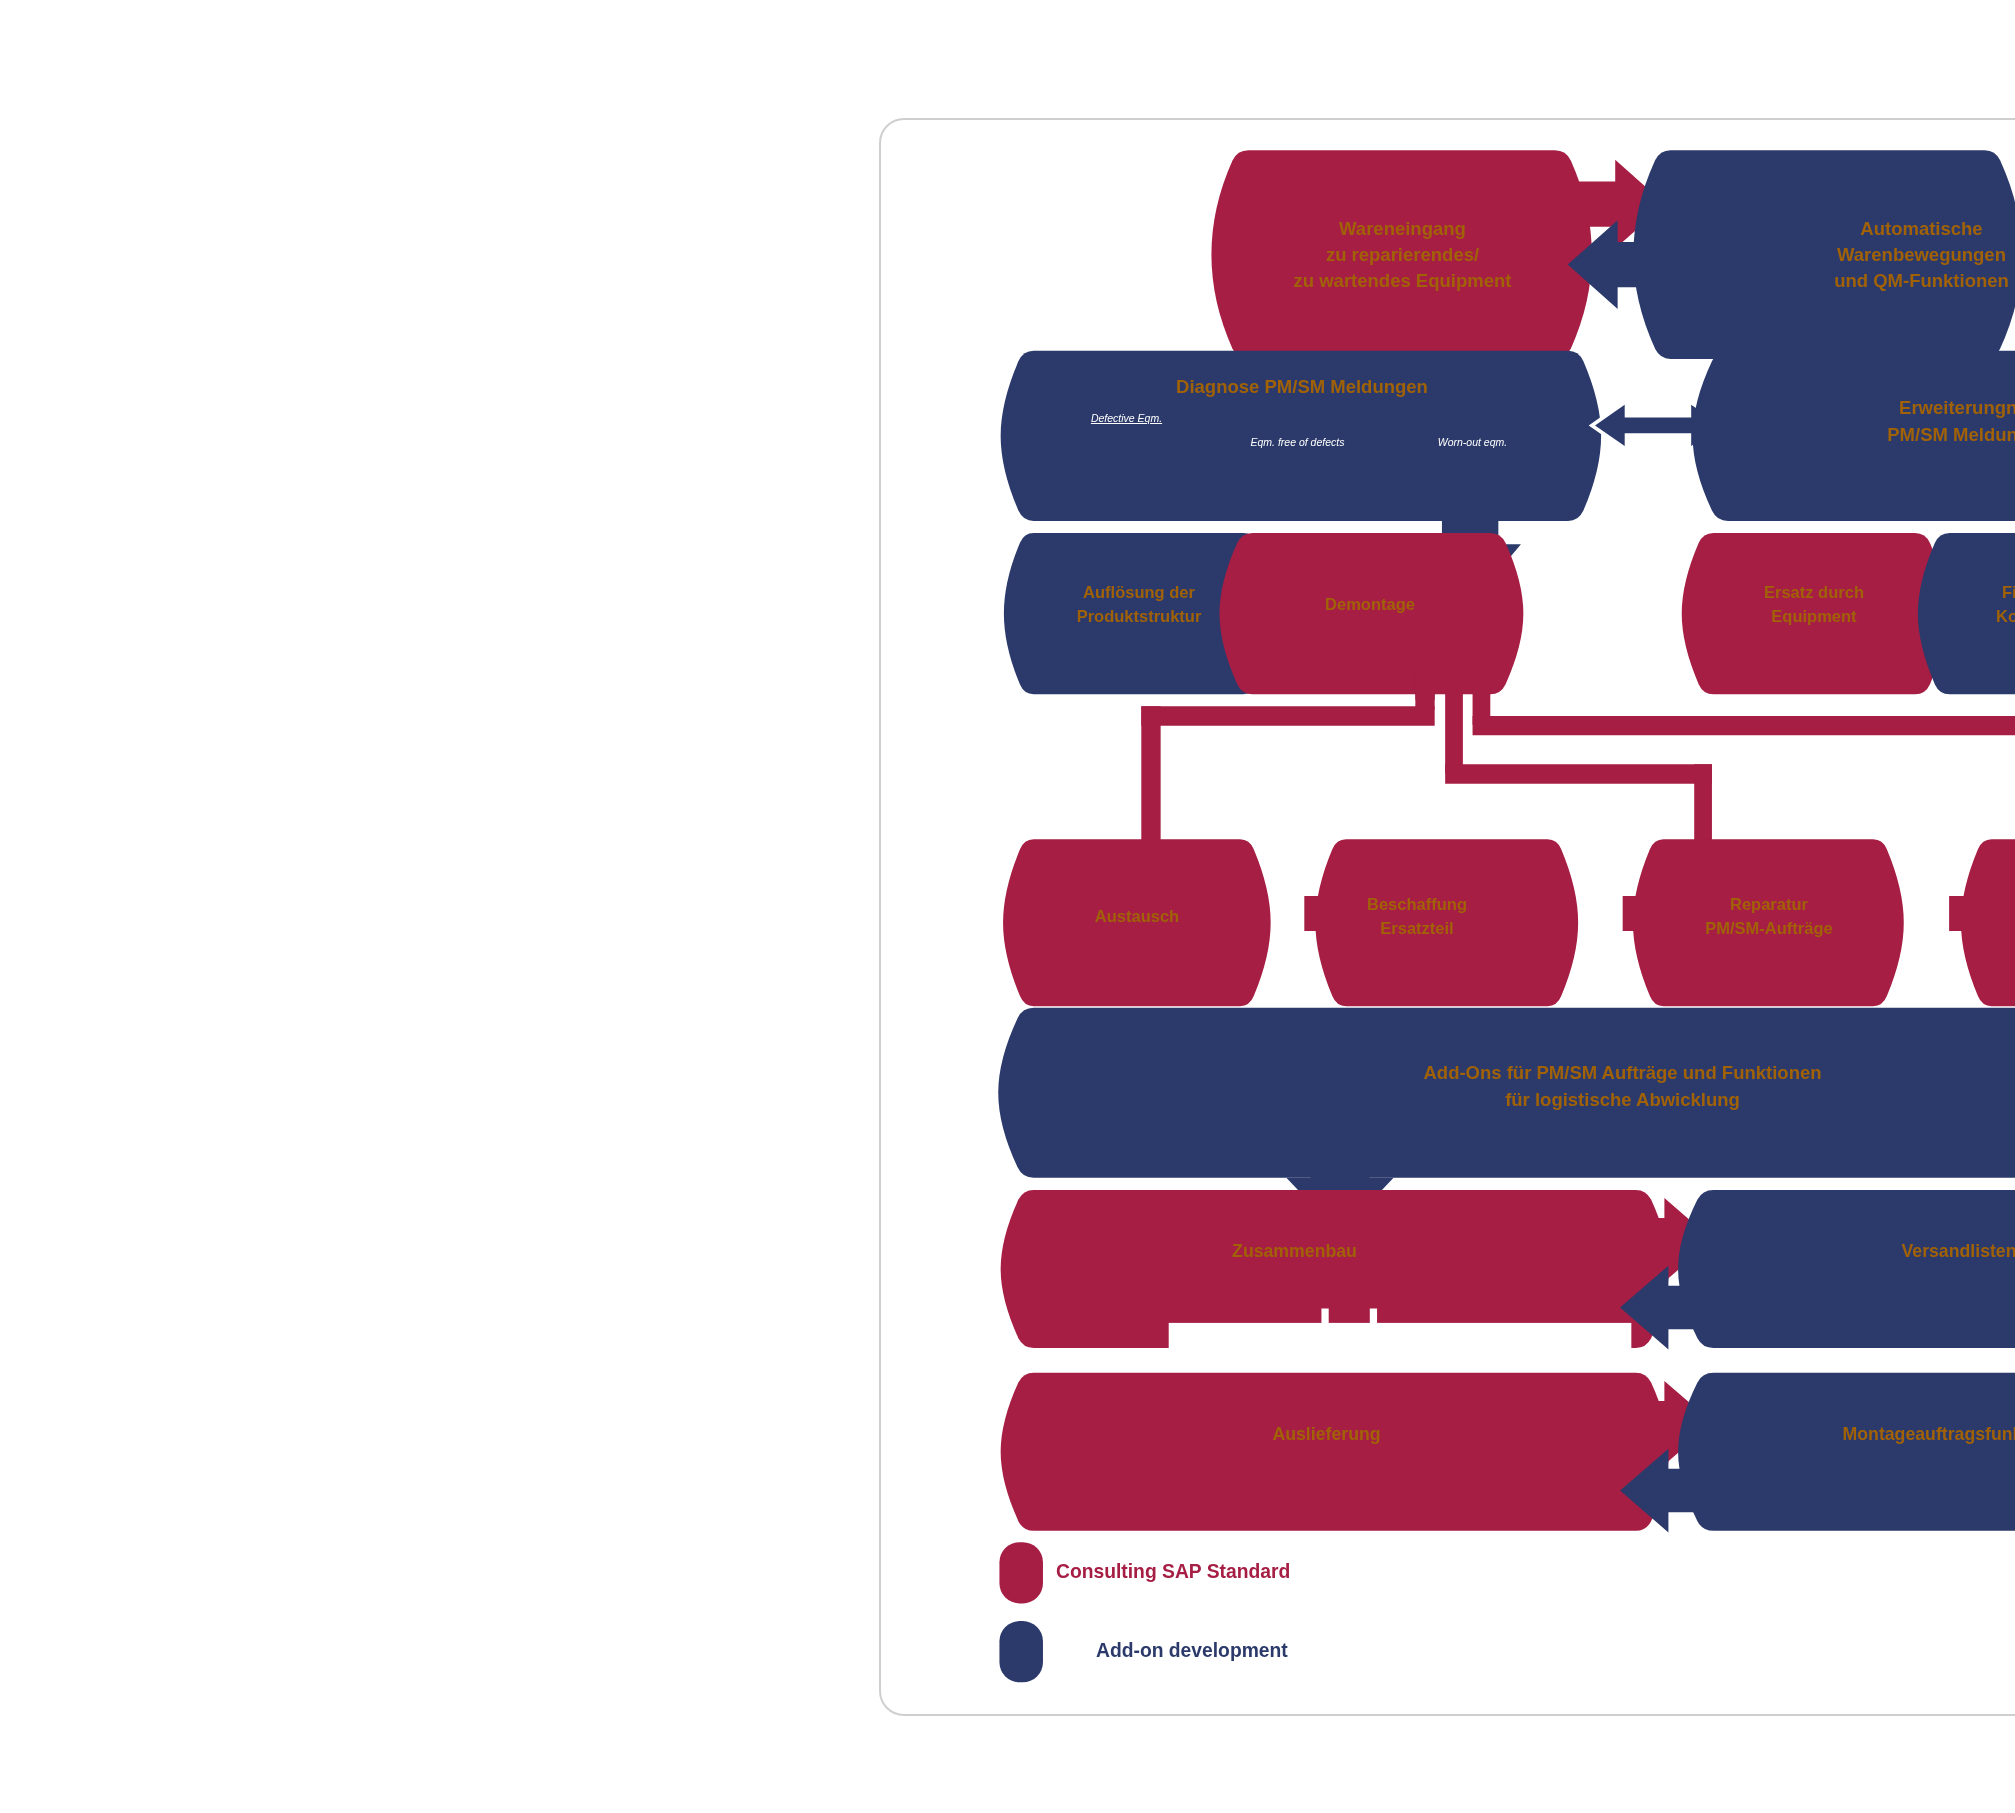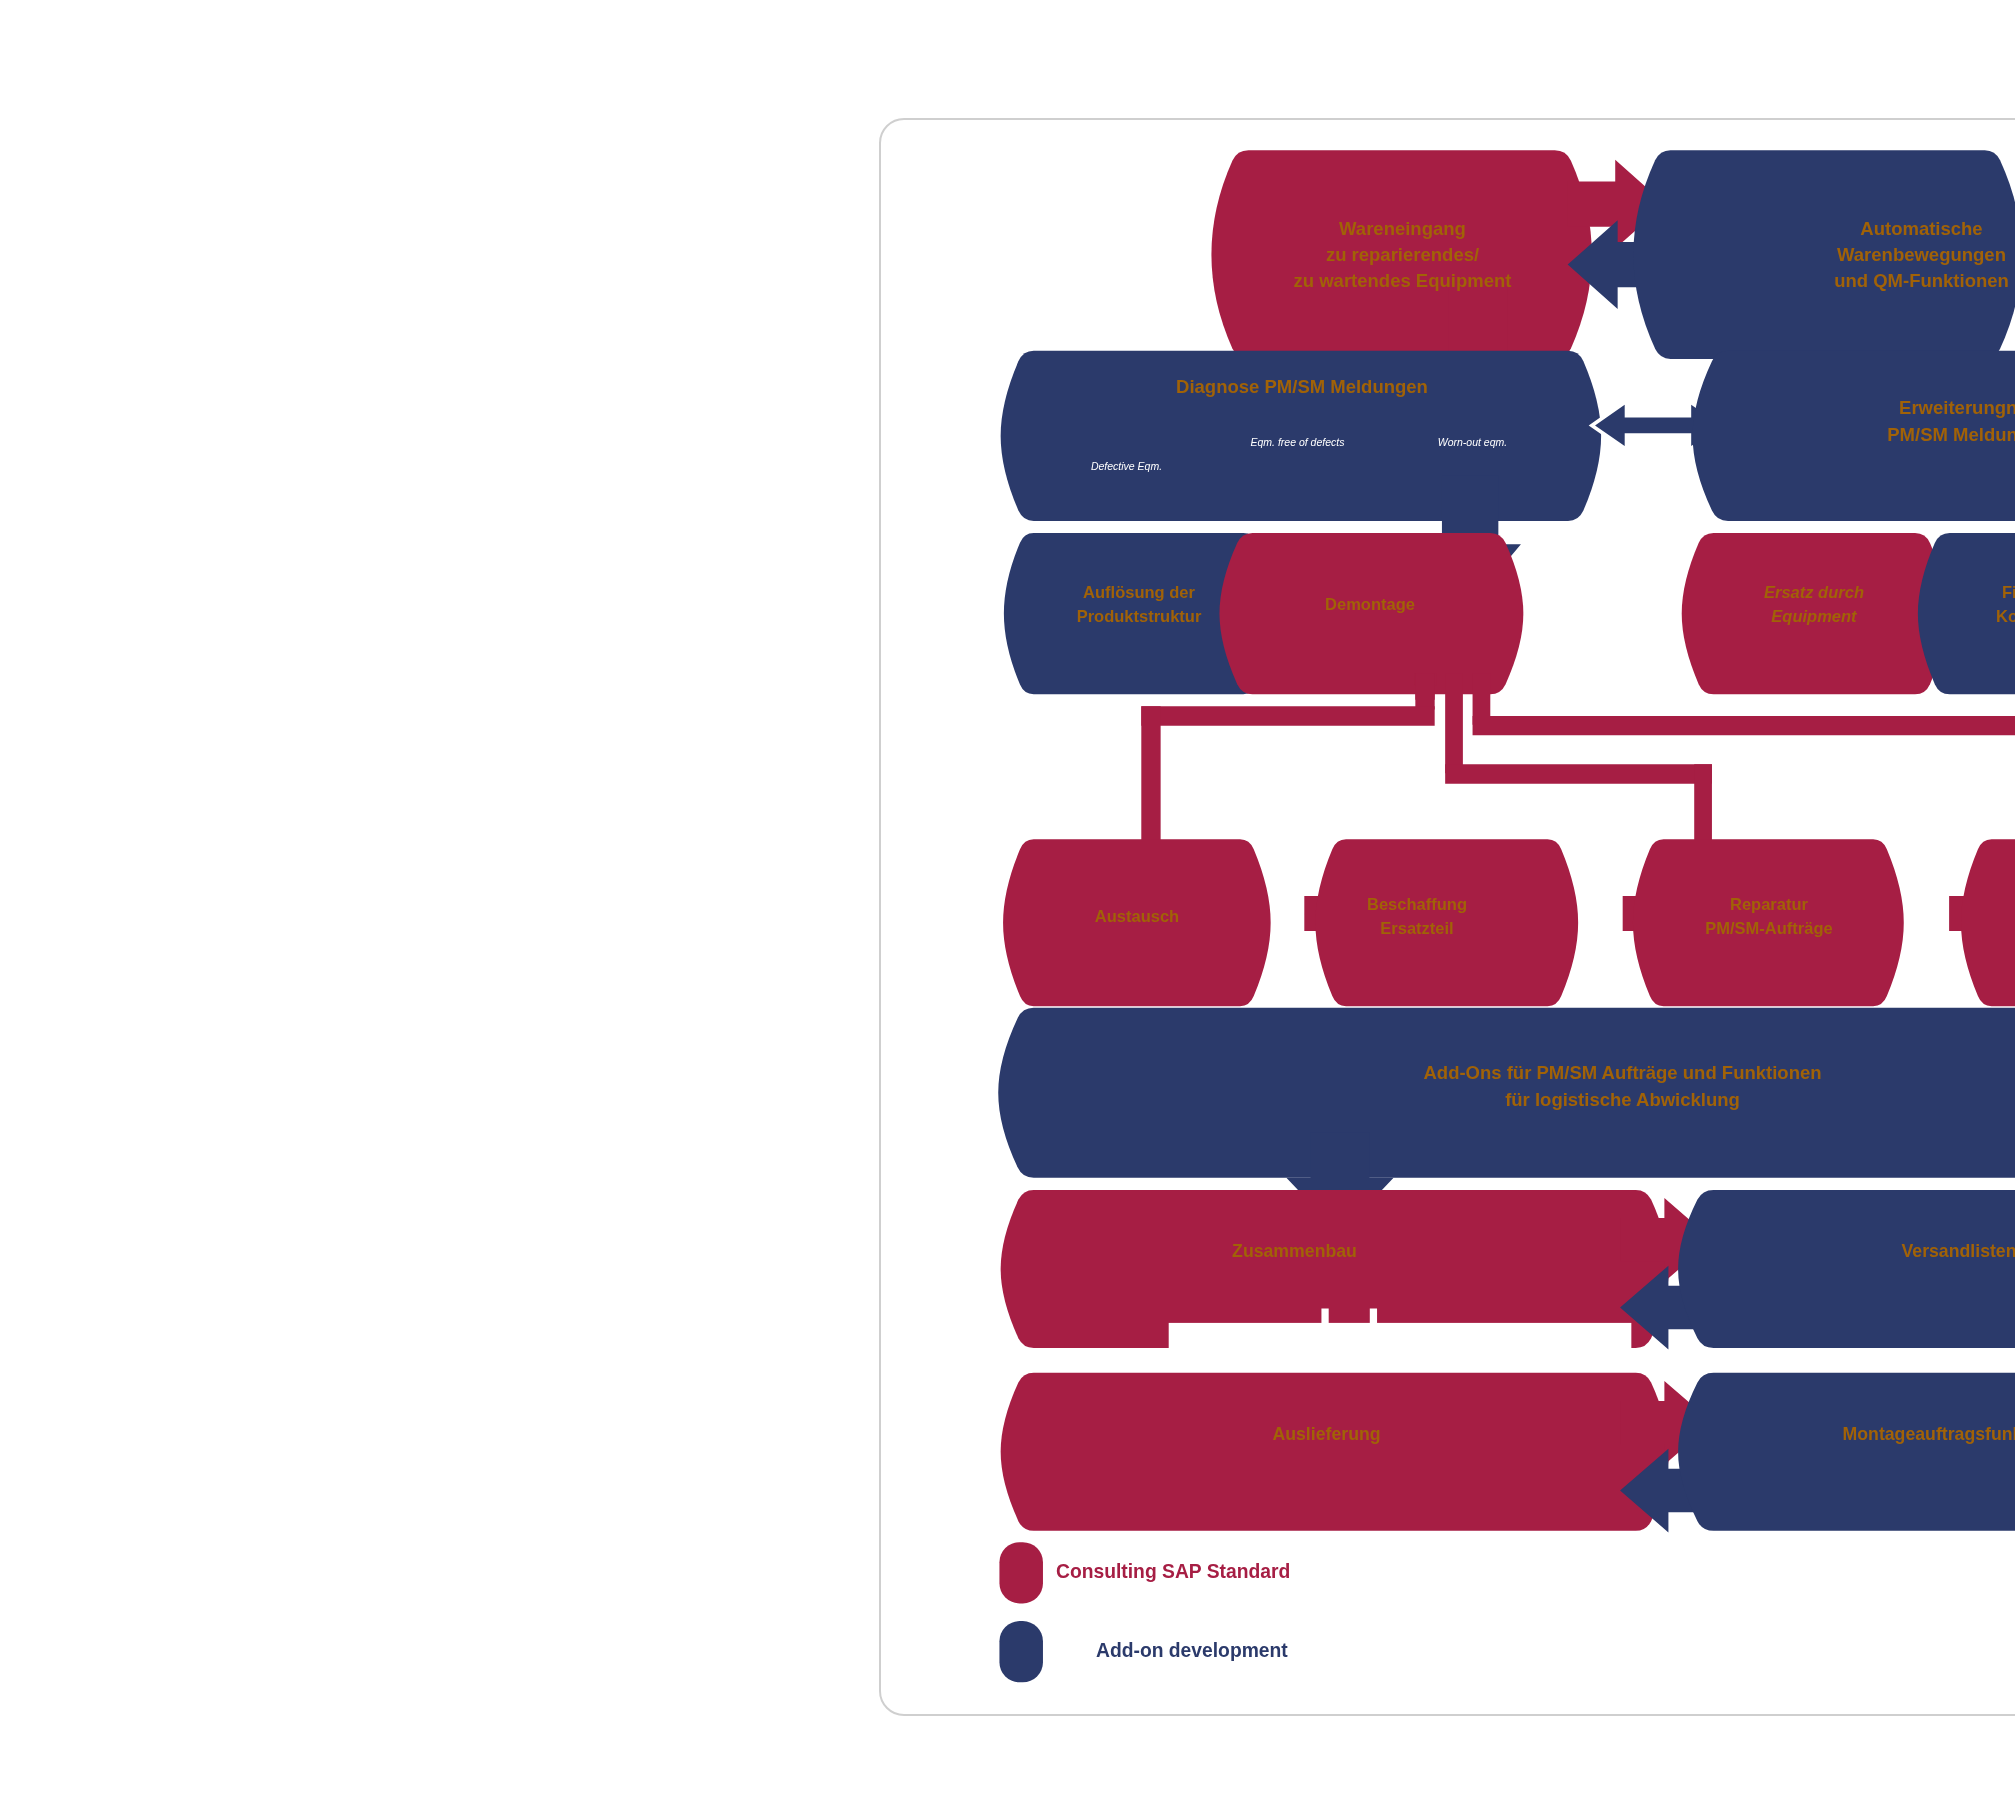--- a/index.html
+++ b/index.html
@@ -225,30 +225,30 @@
   </svg>
 
   <div class="lbl t-lg" style="left:1229px;top:150px;width:347px;height:210px;">Wareneingang
 zu reparierendes/
 zu wartendes Equipment</div>
   <div class="lbl t-lg" style="left:1744px;top:150px;width:355px;height:210px;">Automatische
 Warenbewegungen
 und QM-Funktionen</div>
 
   <div class="lbl t-lg" style="left:1016px;top:363px;width:572px;height:48px;">Diagnose PM/SM Meldungen</div>
-  <div class="sub" style="left:1066px;top:460px;width:121px;">Defective Eqm.</div>
+  <div class="sub" style="left:1066px;top:412px;width:121px;text-decoration:underline;">Defective Eqm.</div>
   <div class="sub" style="left:1209px;top:436px;width:177px;text-align:center;">Eqm. free of defects</div>
   <div class="sub" style="left:1406px;top:436px;width:133px;">Worn-out eqm.</div>
   <div class="lbl t-lg" style="left:1729px;top:363px;width:480px;height:117px;">Erweiterungnen
 PM/SM Meldungen</div>
 
   <div class="lbl t-sm" style="left:1245px;top:552px;width:250px;height:105px;">Demontage</div>
   <div class="lbl t-sm" style="left:1012px;top:552px;width:254px;height:105px;">Auflösung der
 Produktstruktur</div>
-  <div class="lbl t-sm" style="left:1705px;top:552px;width:218px;height:105px;font-style:italic;">Ersatz durch
+  <div class="lbl t-sm" style="left:1705px;top:552px;width:218px;height:105px;">Ersatz durch
 Equipment</div>
   <div class="lbl t-sm" style="left:1938px;top:552px;width:282px;height:105px;">Finden Ersatz-Eqm.
 Kompatibilitätscheck</div>
 
   <div class="lbl t-sm" style="left:1012px;top:862px;width:250px;height:109px;">Austausch</div>
   <div class="lbl t-sm" style="left:1296px;top:862px;width:242px;height:109px;">Beschaffung
 Ersatzteil</div>
   <div class="lbl t-sm" style="left:1644px;top:862px;width:250px;height:109px;">Reparatur
 PM/SM-Aufträge</div>
   <div class="lbl t-sm" style="left:1975px;top:854px;width:250px;height:126px;">Prüfung QM-Prüflose

